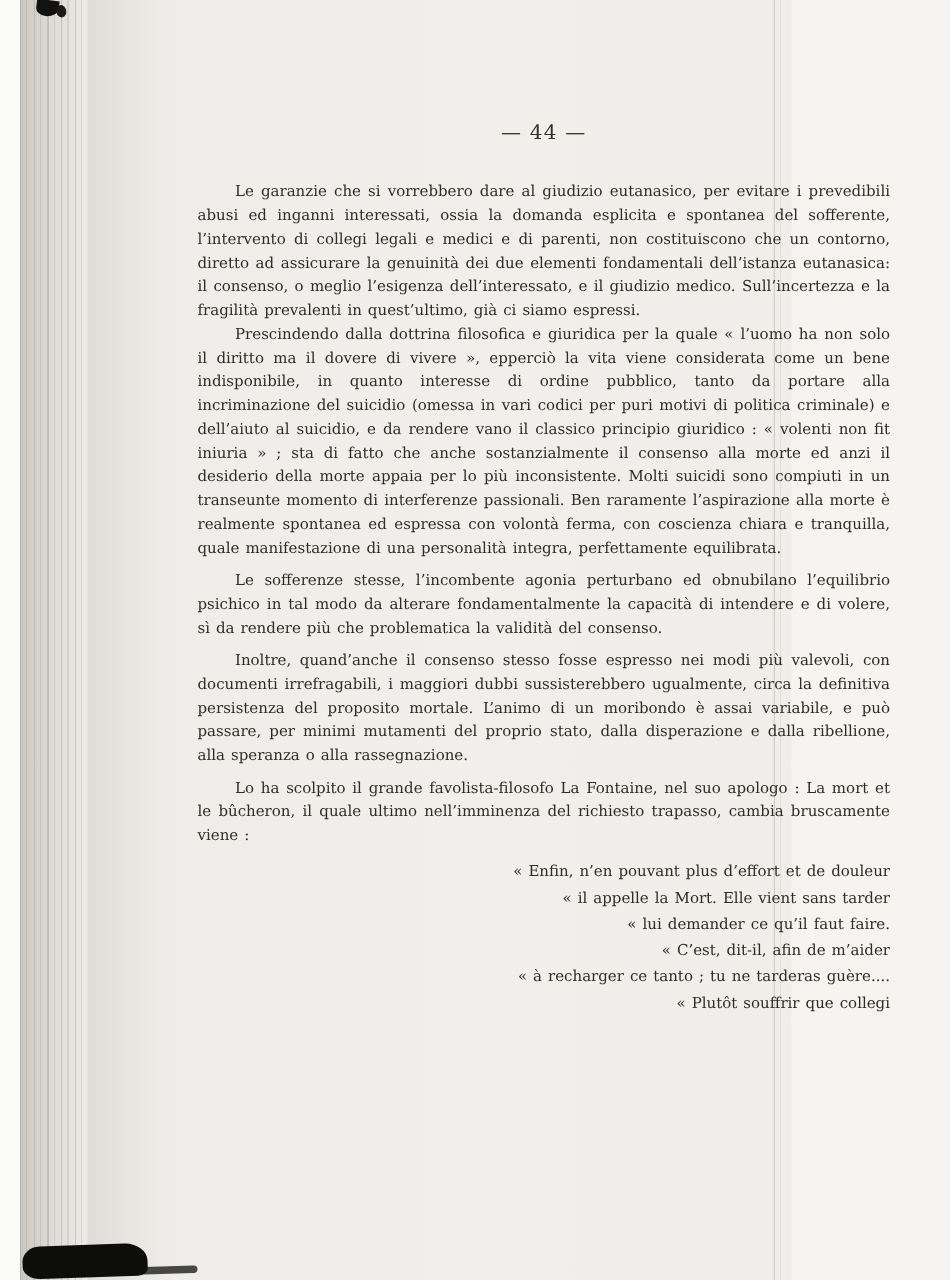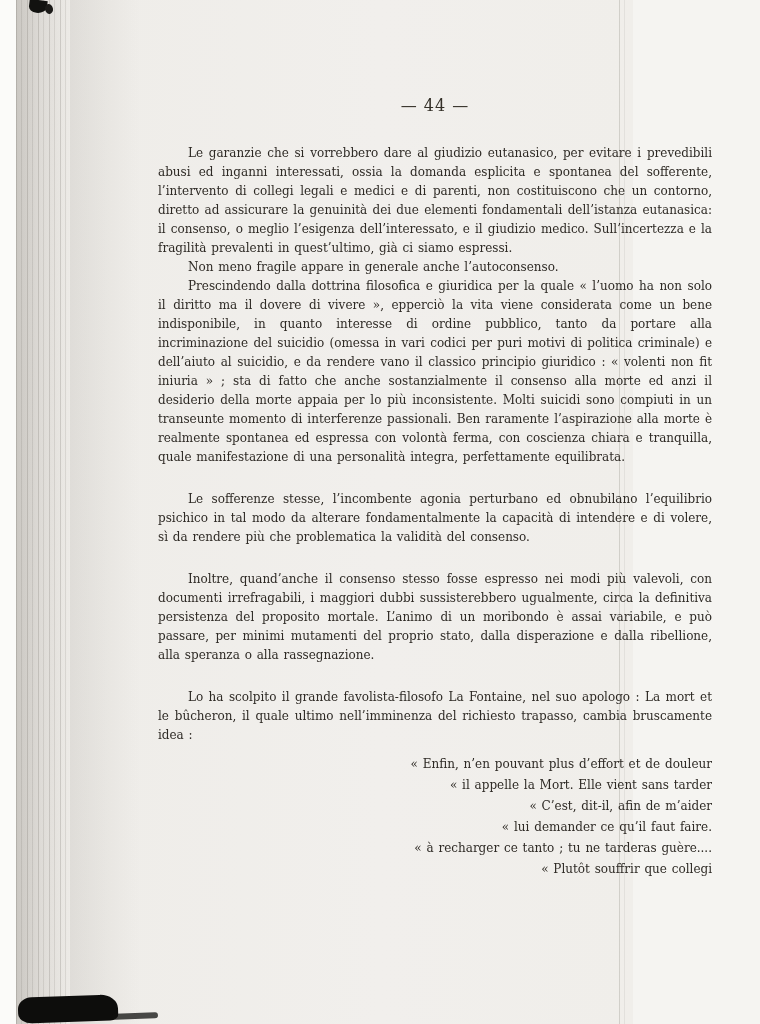--- a/index.html
+++ b/index.html
@@ -113,21 +113,21 @@
     font-size: 12px;
     line-height: 19px;
     text-align: justify;
     word-spacing: 1px;
   }
   .para {
     margin: 0;
     text-indent: 30px;
   }
   .gap-top {
-    margin-top: 23px;
+    margin-top: 7px;
   }
   .verse {
     margin-top: 9px;
     margin-left: 66px;
     text-align: right;
     line-height: 21px;
   }
   .verse-line {
     white-space: nowrap;
   }
@@ -146,29 +146,28 @@
   <div class="ink-blob-bottom"></div>
   <div class="ink-blob-tail"></div>
 
   <div class="right-edge-line"></div>
   <div class="right-edge-line-2"></div>
 
   <div class="page-number">— 44 —</div>
 
   <div class="text-block">
     <p class="para">Le garanzie che si vorrebbero dare al giudizio eutanasico, per evitare i prevedibili abusi ed inganni interessati, ossia la domanda esplicita e spontanea del sofferente, l’intervento di collegi legali e medici e di parenti, non costituiscono che un contorno, diretto ad assicurare la genuinità dei due elementi fondamentali dell’istanza eutanasica: il consenso, o meglio l’esigenza dell’interessato, e il giudizio medico. Sull’incertezza e la fragilità prevalenti in quest’ultimo, già ci siamo espressi.</p>
-    <p class="para">Non meno fragile appare in generale anche l’autoconsenso.</p>
     <p class="para">Prescindendo dalla dottrina filosofica e giuridica per la quale « l’uomo ha non solo il diritto ma il dovere di vivere », epperciò la vita viene considerata come un bene indisponibile, in quanto interesse di ordine pubblico, tanto da portare alla incriminazione del suicidio (omessa in vari codici per puri motivi di politica criminale) e dell’aiuto al suicidio, e da rendere vano il classico principio giuridico : « volenti non fit iniuria » ; sta di fatto che anche sostanzialmente il consenso alla morte ed anzi il desiderio della morte appaia per lo più inconsistente. Molti suicidi sono compiuti in un transeunte momento di interferenze passionali. Ben raramente l’aspirazione alla morte è realmente spontanea ed espressa con volontà ferma, con coscienza chiara e tranquilla, quale manifestazione di una personalità integra, perfettamente equilibrata.</p>
     <p class="para gap-top">Le sofferenze stesse, l’incombente agonia perturbano ed obnubilano l’equilibrio psichico in tal modo da alterare fondamentalmente la capacità di intendere e di volere, sì da rendere più che problematica la validità del consenso.</p>
     <p class="para gap-top">Inoltre, quand’anche il consenso stesso fosse espresso nei modi più valevoli, con documenti irrefragabili, i maggiori dubbi sussisterebbero ugualmente, circa la definitiva persistenza del proposito mortale. L’animo di un moribondo è assai variabile, e può passare, per minimi mutamenti del proprio stato, dalla disperazione e dalla ribellione, alla speranza o alla rassegnazione.</p>
-    <p class="para gap-top">Lo ha scolpito il grande favolista-filosofo La Fontaine, nel suo apologo : La mort et le bûcheron, il quale ultimo nell’imminenza del richiesto trapasso, cambia bruscamente idea :</p>
+    <p class="para gap-top">Lo ha scolpito il grande favolista-filosofo La Fontaine, nel suo apologo : La mort et le bûcheron, il quale ultimo nell’imminenza del richiesto trapasso, cambia bruscamente viene :</p>
 
     <div class="verse">
       <div class="verse-line">« Enfin, n’en pouvant plus d’effort et de douleur</div>
       <div class="verse-line">« il appelle la Mort. Elle vient sans tarder</div>
+      <div class="verse-line">« lui demander ce qu’il faut faire.</div>
       <div class="verse-line">« C’est, dit-il, afin de m’aider</div>
-      <div class="verse-line">« lui demander ce qu’il faut faire.</div>
       <div class="verse-line">« à recharger ce tanto ; tu ne tarderas guère....</div>
       <div class="verse-line">« Plutôt souffrir que collegi</div>
     </div>
   </div>
 
 </div>
 
 </body></html>

